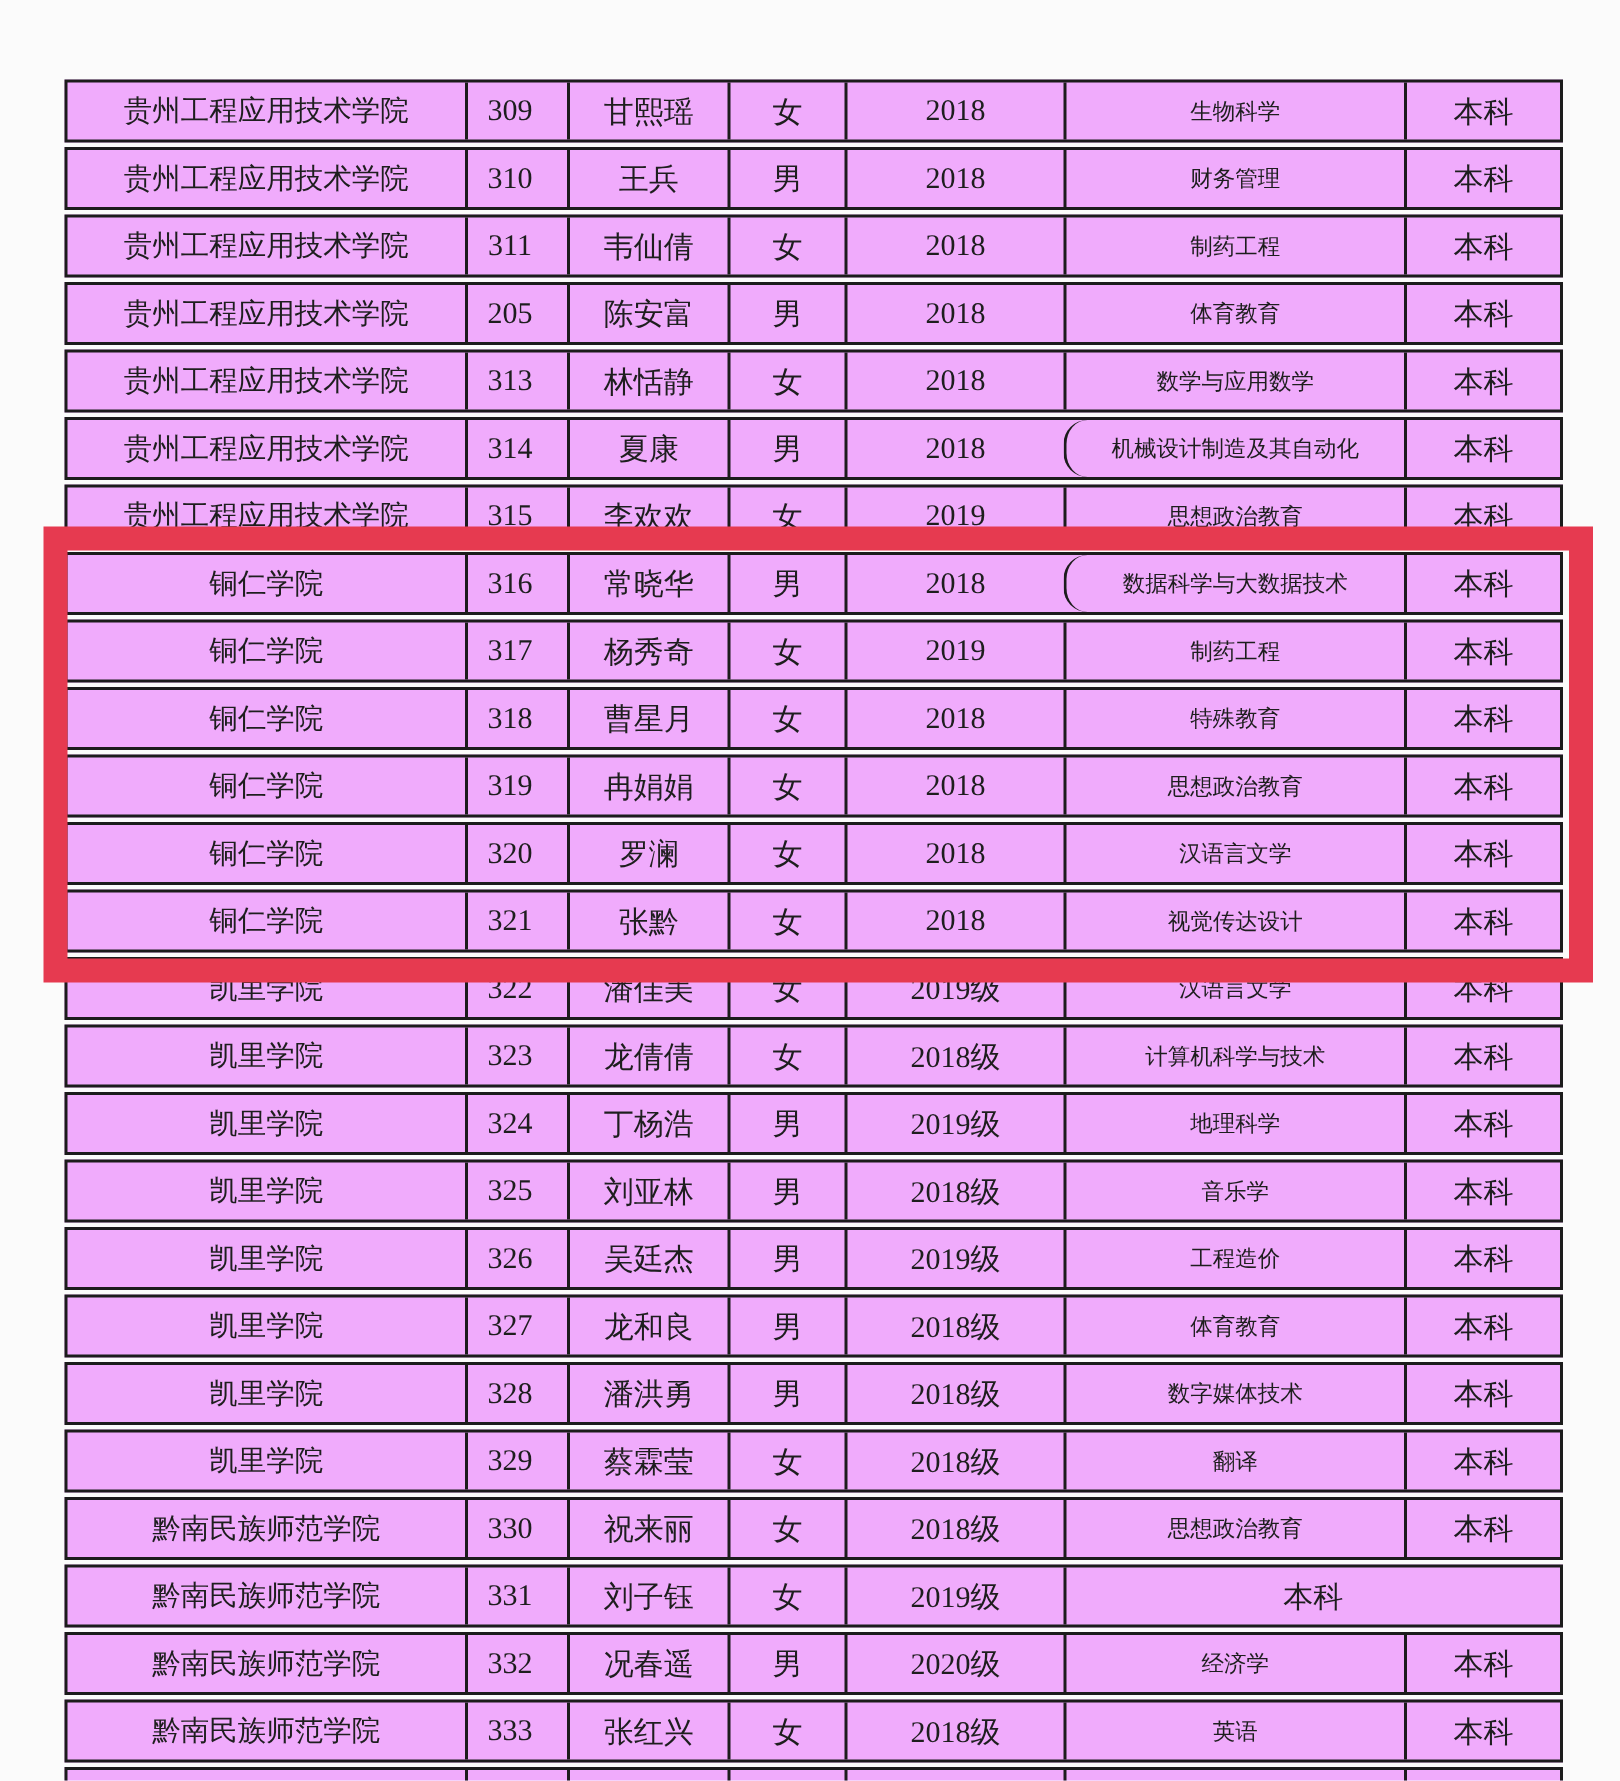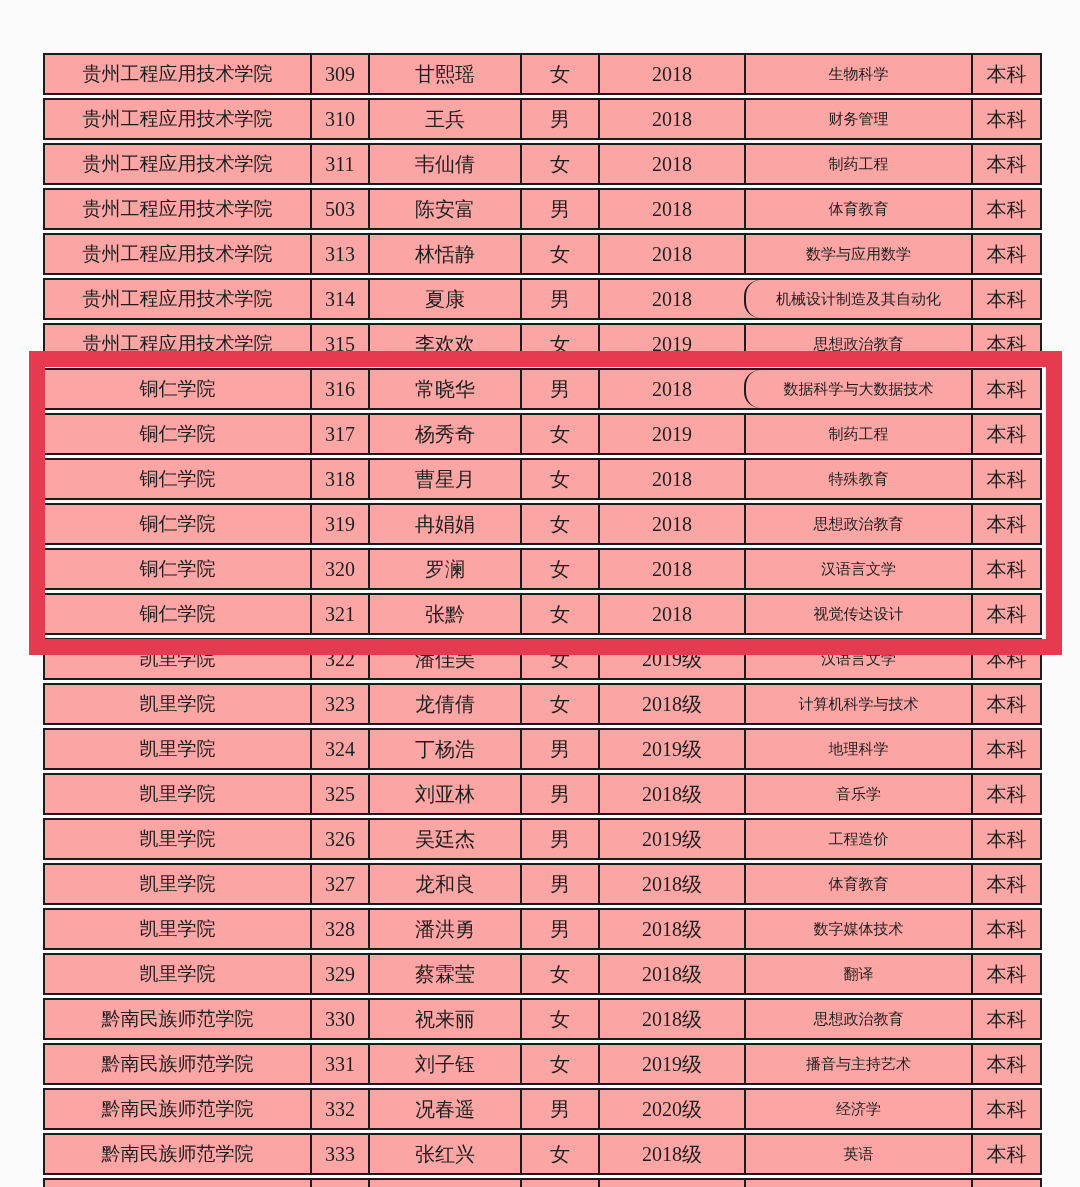--- a/index.html
+++ b/index.html
@@ -19,37 +19,37 @@
     position: absolute;
     left: 43px;
     top: 53px;
     width: 999px;
   }
   .row {
     display: flex;
     height: 42px;
     margin-bottom: 3px;
     border: 2px solid #1c1c1c;
-    background: #fca5a5;
+    background: #f0abfc;
   }
   .cell {
     display: flex;
     align-items: center;
     justify-content: center;
     height: 100%;
     font-size: 20px;
     color: #1e1e1e;
     white-space: nowrap;
     overflow: hidden;
     flex: 0 0 auto;
   }
   .cell + .cell { border-left: 2px solid #1c1c1c; }
   .cell.school { width: 265px; font-size: 19px; }
   .cell.number { width: 58px; }
-  .cell.name   { width: 152px; }
+  .cell.name   { width: 107px; margin-left: 10px; }
   .cell.gender { width: 78px; }
   .cell.year   { width: 146px; }
   .cell.major  { width: 227px; font-size: 15px; }
   .cell.major.small { font-size: 15px; border-radius: 16px; }
   .cell.level  { flex: 1 1 auto; }
   .highlight-box {
     position: absolute;
     left: 29px;
     top: 351px;
     width: 1033px;
@@ -89,21 +89,21 @@
     <div class="cell number">311</div>
     <div class="cell name">韦仙倩</div>
     <div class="cell gender">女</div>
     <div class="cell year">2018</div>
     <div class="cell major">制药工程</div>
     <div class="cell level">本科</div>
   </div>
 
   <div class="row">
     <div class="cell school">贵州工程应用技术学院</div>
-    <div class="cell number">503</div>
+    <div class="cell number">205</div>
     <div class="cell name">陈安富</div>
     <div class="cell gender">男</div>
     <div class="cell year">2018</div>
     <div class="cell major">体育教育</div>
     <div class="cell level">本科</div>
   </div>
 
   <div class="row">
     <div class="cell school">贵州工程应用技术学院</div>
     <div class="cell number">313</div>
@@ -283,21 +283,20 @@
     <div class="cell major">思想政治教育</div>
     <div class="cell level">本科</div>
   </div>
 
   <div class="row">
     <div class="cell school">黔南民族师范学院</div>
     <div class="cell number">331</div>
     <div class="cell name">刘子钰</div>
     <div class="cell gender">女</div>
     <div class="cell year">2019级</div>
-    <div class="cell major">播音与主持艺术</div>
     <div class="cell level">本科</div>
   </div>
 
   <div class="row">
     <div class="cell school">黔南民族师范学院</div>
     <div class="cell number">332</div>
     <div class="cell name">况春遥</div>
     <div class="cell gender">男</div>
     <div class="cell year">2020级</div>
     <div class="cell major">经济学</div>

